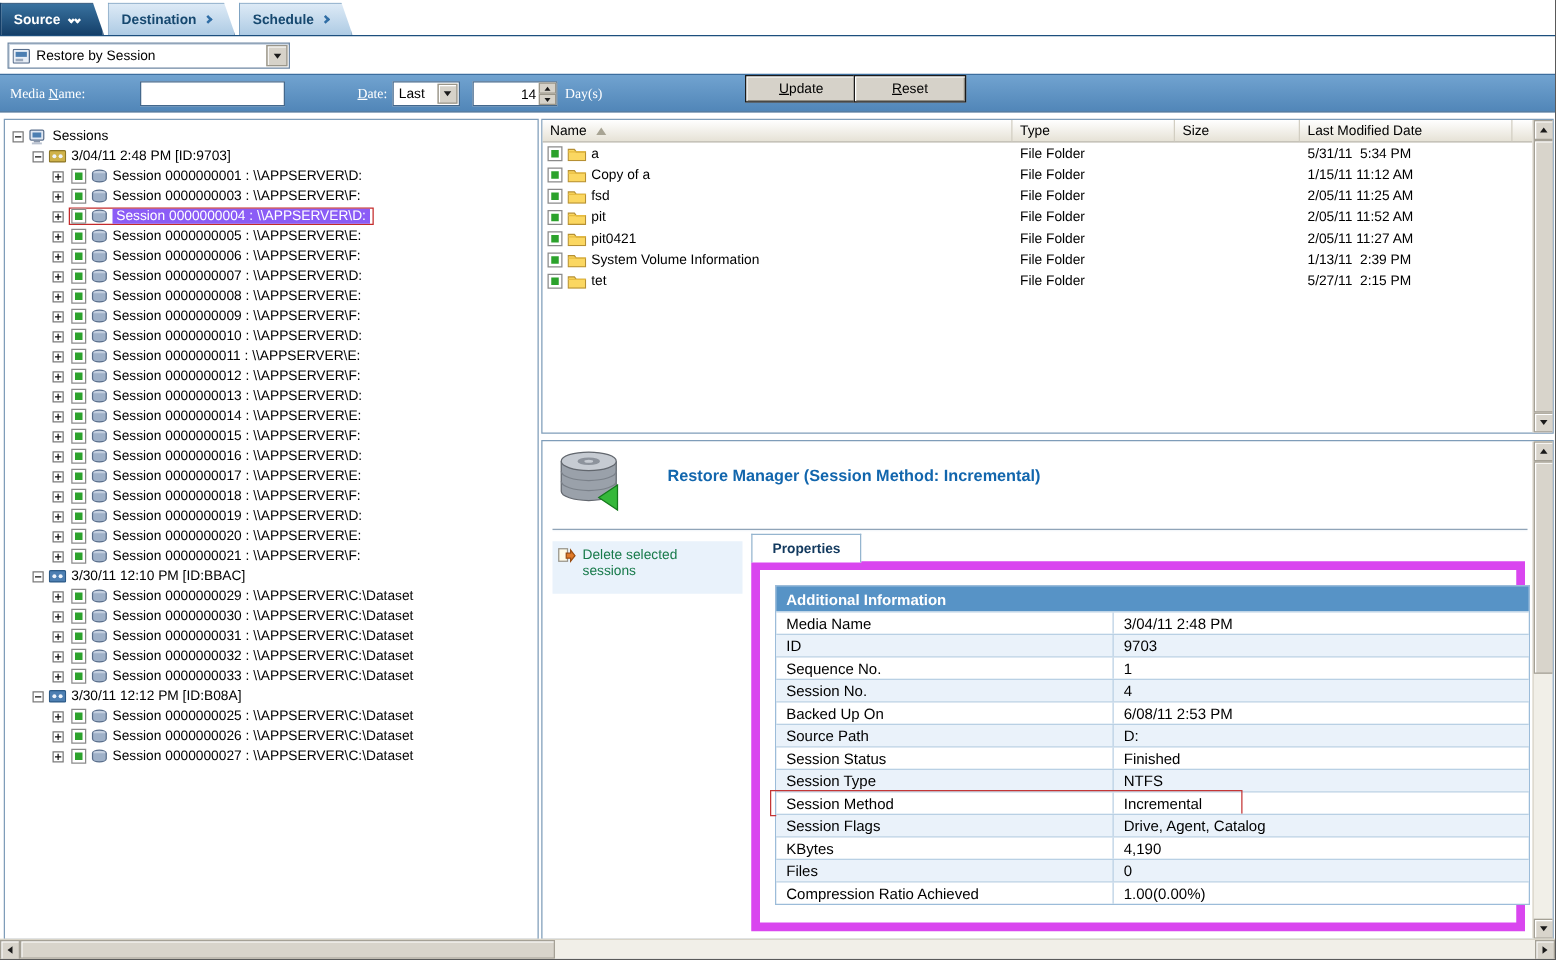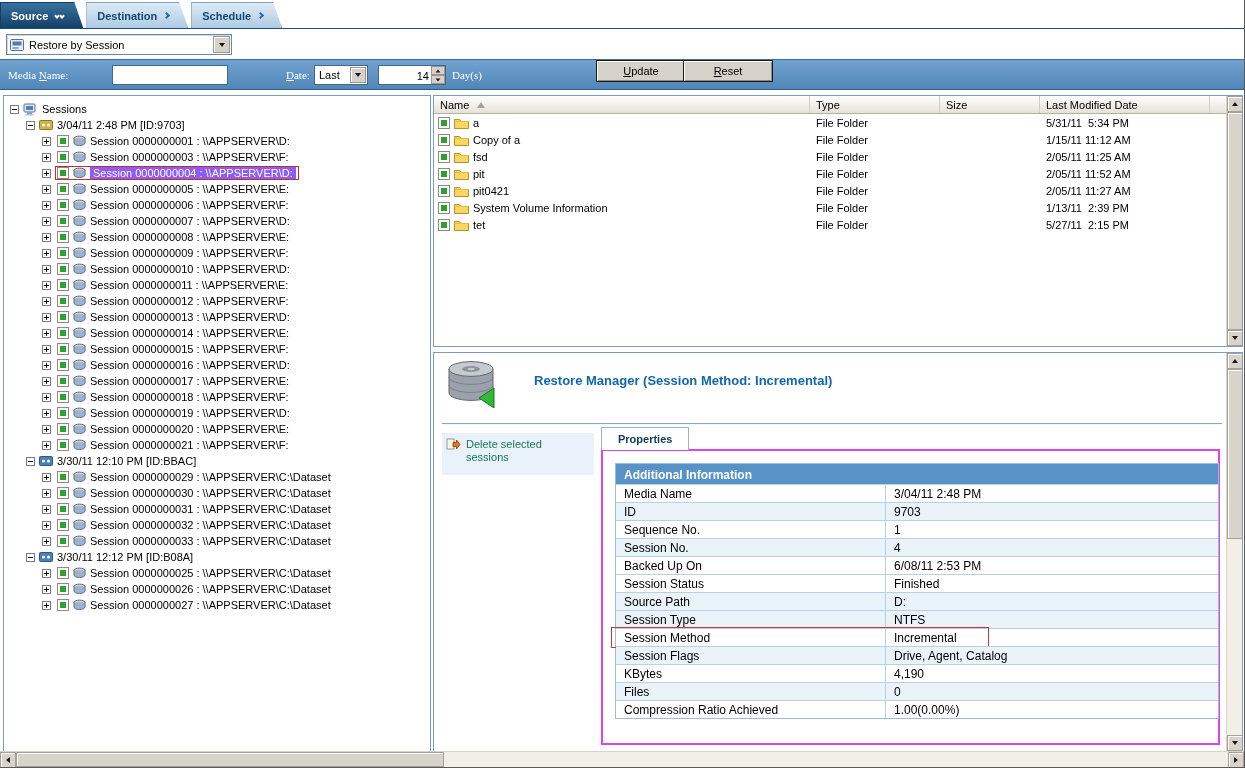--- a/index.html
+++ b/index.html
@@ -112,21 +112,21 @@
   .dp-title { position:absolute; left:100px; top:20px; font-size:13px; font-weight:bold; color:#1266ad; }
   .dp-rule { position:absolute; left:8px; right:20px; top:70px; border-top:1px solid #90a4b8;
              border-bottom:1px solid #f4f7fa; }
   .task-box { position:absolute; left:8px; top:80px; width:152px; min-height:42px; background:#e9f2fb;
               display:flex; gap:5px; padding:5px 4px; }
   .task-text { color:#177a4a; width:112px; line-height:13px; cursor:pointer; }
   .prop-tab { position:absolute; left:167px; top:74px; height:23px; padding:5px 16px 0;
               background:#fff; border:1px solid #95b5cf; border-bottom:none; font-weight:bold;
               color:#12395e; z-index:2; }
   .prop-box { position:absolute; left:167px; top:96px; right:22px; height:296px;
-              border:2px solid #d946ef; background:#fff; }
+              border:7px solid #d946ef; background:#fff; }
   .info-table { position:absolute; left:12px; top:12px; width:604px;
                 border:1px solid #9cbcd9; background:#fff; }
   .info-head { height:20px; background:#5793c6; color:#fff; font-weight:bold;
                padding:4px 0 0 8px; font-size:12px; }
   .trow { display:flex; height:18px; border-top:1px solid #b9d0e4; position:relative; font-size:12px; }
   .trow.alt { background:#eaf2fa; }
   .tcell { padding:2px 0 0 8px; overflow:hidden; white-space:nowrap; }
   .tcell.lab { width:270px; border-right:1px solid #b9d0e4; }
   .tcell.val { flex:1; }
   .row-annotation { position:absolute; left:-5px; top:-2px; width:378px; height:21px;
@@ -789,27 +789,27 @@
               <div class="tcell val">1</div>
             </div>
             <div class="trow alt">
               <div class="tcell lab">Session No.</div>
               <div class="tcell val">4</div>
             </div>
             <div class="trow">
               <div class="tcell lab">Backed Up On</div>
               <div class="tcell val">6/08/11 2:53 PM</div>
             </div>
+            <div class="trow alt">
+              <div class="tcell lab">Source Path</div>
+              <div class="tcell val">D:</div>
+            </div>
             <div class="trow">
               <div class="tcell lab">Session Status</div>
               <div class="tcell val">Finished</div>
-            </div>
-            <div class="trow alt">
-              <div class="tcell lab">Source Path</div>
-              <div class="tcell val">D:</div>
             </div>
             <div class="trow alt">
               <div class="tcell lab">Session Type</div>
               <div class="tcell val">NTFS</div>
             </div>
             <div class="trow">
               <div class="tcell lab">Session Method</div>
               <div class="tcell val">Incremental</div>
               <div class="row-annotation"></div>
             </div>

